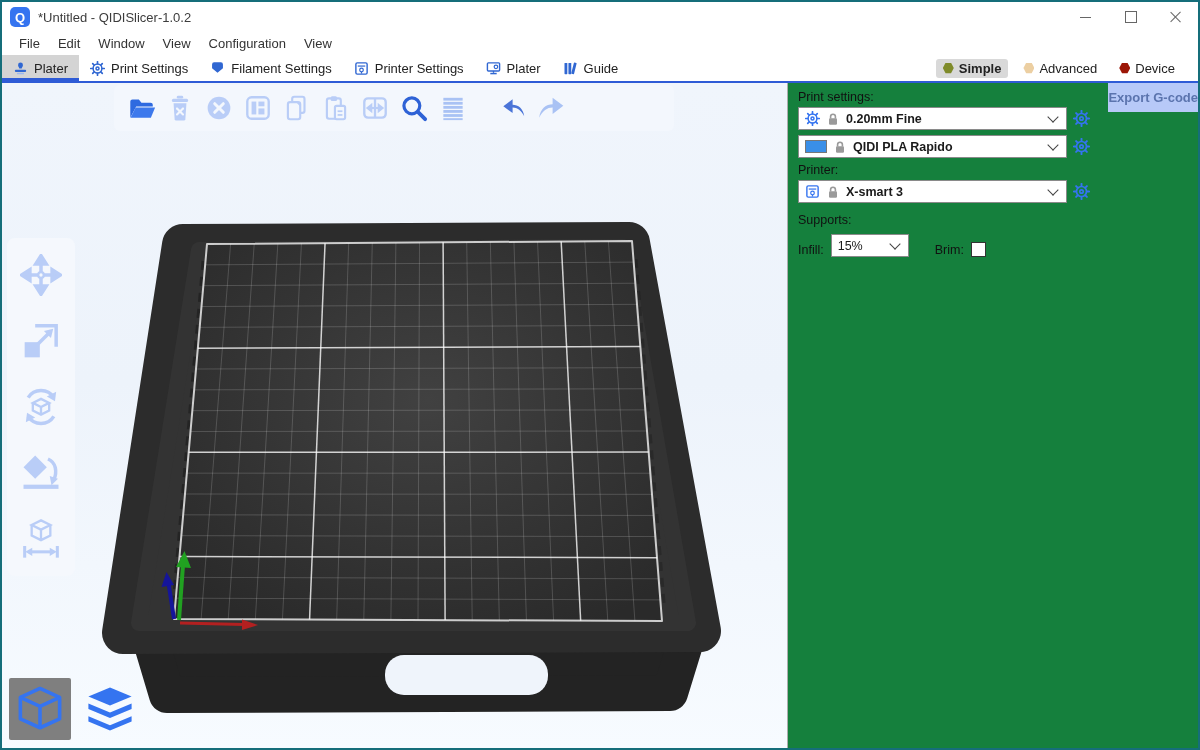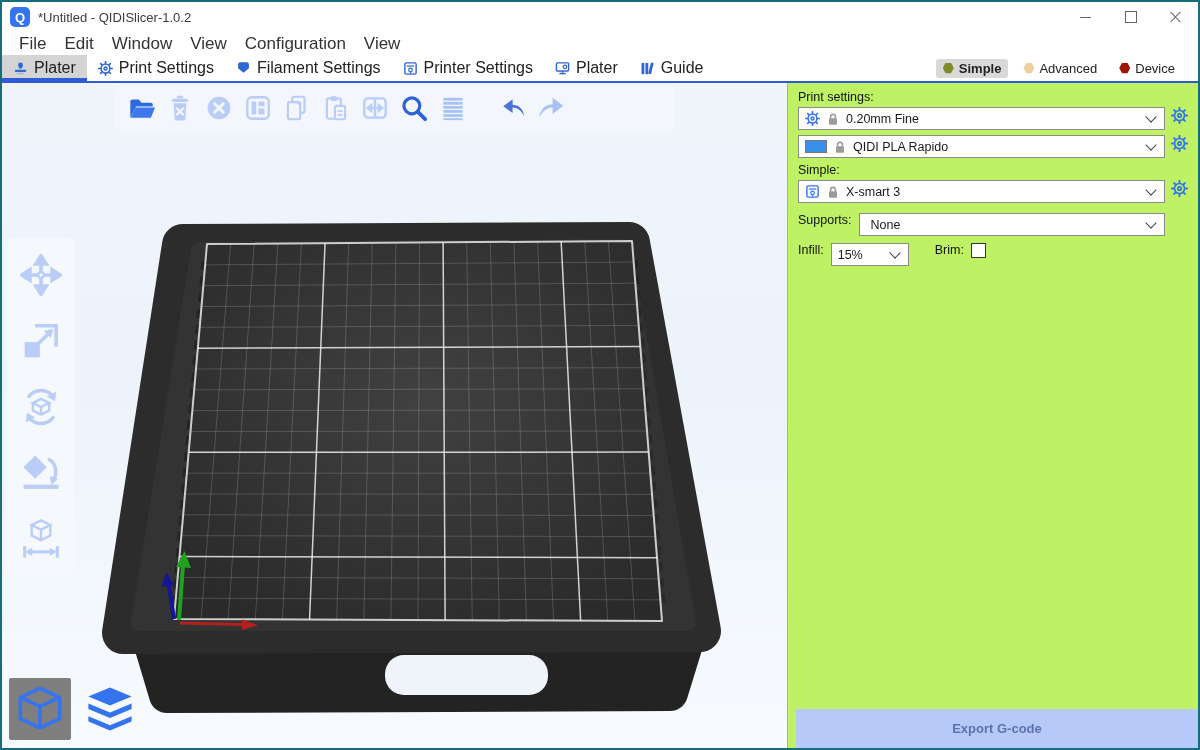--- a/index.html
+++ b/index.html
@@ -14,24 +14,24 @@
   .win-controls{margin-left:auto;display:flex;align-items:center;gap:0;}
   .wbtn{width:45px;height:30px;display:flex;align-items:center;justify-content:center;}
   .glyph-min{width:11px;border-top:1.4px solid #666;}
   .glyph-max{width:10px;height:10px;border:1.2px solid #666;}
   .glyph-close{position:relative;width:12px;height:12px;}
   .glyph-close::before,.glyph-close::after{content:"";position:absolute;left:5px;top:-1px;
     width:1.4px;height:14px;background:#666;}
   .glyph-close::before{transform:rotate(45deg);} .glyph-close::after{transform:rotate(-45deg);}
   
   .menubar{height:23px;display:flex;align-items:center;padding-left:8px;background:#fff;flex:none;}
-  .menu-item{font-size:17px;color:#333;padding:0 9px;}
+  .menu-item{font-size:13px;color:#333;padding:0 9px;}
   
   .tabbar{height:26px;border-bottom:2px solid #2e5bd6;display:flex;align-items:stretch;background:#fff;flex:none;}
-  .tab{display:flex;align-items:center;gap:6px;padding:12px 11px;font-size:16px;color:#222;}
+  .tab{display:flex;align-items:center;gap:6px;padding:12px 11px;font-size:13px;color:#222;}
   .tab.active{background:#d4d4d4;box-shadow:inset 0 -3px 0 #2e5bd6;}
   .ticon{width:15px;height:15px;flex:none;}
   .modes{margin-left:auto;display:flex;align-items:center;gap:8px;padding-right:16px;}
   .mode{display:flex;align-items:center;gap:5px;font-size:13px;color:#222;padding:2px 7px;border-radius:3px;}
   .mode.active{background:#d9d9d9;font-weight:bold;}
   .mode-dot{width:11px;height:11px;clip-path:polygon(25% 3%,75% 3%,100% 50%,75% 97%,25% 97%,0 50%);}
   
   .main{flex:1;display:flex;min-height:0;}
   .viewport{position:relative;width:785px;flex:none;
     background:linear-gradient(180deg,#f0f5fc 0%,#edf3fb 45%,#f7fbff 100%);}
@@ -40,37 +40,37 @@
     border-radius:6px;display:flex;align-items:center;gap:9px;padding:0 12px;box-sizing:border-box;}
   .tbico{width:30px;height:30px;flex:none;}
   .tb-gap{width:26px;}
   .left-toolbar{position:absolute;left:5px;top:155px;width:68px;background:#f5f8fd;border-radius:8px;
     display:flex;flex-direction:column;align-items:center;gap:24px;padding:16px 0;}
   .gico{width:42px;height:42px;}
   .view-toggles{position:absolute;left:7px;bottom:8px;display:flex;gap:8px;}
   .vtbtn{width:62px;height:62px;display:flex;align-items:center;justify-content:center;border-radius:2px;}
   .vtbtn.active{background:#7f7f7f;}
   
-  .sidebar{flex:1;border-left:1px solid #adadad;display:flex;flex-direction:column;background:#bef264;min-width:0;}
+  .sidebar{flex:1;border-left:1px solid #adadad;display:flex;flex-direction:row;background:#15803d;min-width:0;}
   .side-content{padding:5px 10px 0 10px;flex:1;}
   .side-label{font-size:12.5px;color:#111;margin:2px 0 3px 0;}
-  .preset-row{display:flex;gap:6px;margin-bottom:5px;}
+  .preset-row{display:flex;align-items:center;gap:6px;margin-bottom:5px;font-weight:bold;}
   .combo{flex:1;display:flex;align-items:center;gap:7px;border:1px solid #8a8a8a;background:#fff;
     height:23px;padding:0 9px 0 6px;font-size:12.5px;color:#1a1a1a;box-sizing:border-box;}
   .combo .spacer{flex:1;}
   .chev{width:7px;height:7px;border-right:1.5px solid #444;border-bottom:1.5px solid #444;
     transform:rotate(45deg);margin-top:-3px;flex:none;}
   .cicon{width:15px;height:15px;flex:none;color:#3574f0;}
   .licon{width:12px;height:14px;flex:none;}
   .gear-btn{width:17px;height:17px;color:#3574f0;flex:none;}
   .swatch{width:22px;height:13px;border:1px solid #777;box-sizing:border-box;flex:none;}
-  .opt-row{display:flex;align-items:flex-start;margin:7px 0 0 0;font-size:12.5px;color:#111;}
+  .opt-row{display:flex;align-items:flex-end;margin:7px 0 0 0;font-size:12.5px;color:#111;}
   .opt-row .lbl{margin-right:7px;}
   .checkbox{width:15px;height:15px;border:1.3px solid #333;background:#fff;box-sizing:border-box;}
-  .export-btn{height:39px;background:#b7c9f8;color:#5b74ae;font-weight:bold;font-size:13px;
+  .export-btn{height:29px;background:#b7c9f8;color:#5b74ae;font-weight:bold;font-size:13px;
     display:flex;align-items:center;justify-content:center;flex:none;margin-left:8px;}
 </style>
 </head>
 <body>
 
 <svg width="0" height="0" style="position:absolute">
   <defs>
     <symbol id="i-gear" viewBox="0 0 16 16">
       <g fill="none" stroke="currentColor" stroke-width="1.6">
         <circle cx="8" cy="8" r="4.7"></circle>
@@ -421,45 +421,40 @@
               </svg>
             <span>QIDI PLA Rapido</span>
             <span class="spacer"></span>
               <span class="chev"></span>
           </div>
           <svg class="gear-btn" viewBox="0 0 16 16">
               <use href="#i-gear"></use>
             </svg>
         </div>
 
-        <div class="side-label">Simple:</div>
+        <div class="side-label">Printer:</div>
         <div class="preset-row">
           <div class="combo">
             <svg class="cicon" viewBox="0 0 16 16">
                 <use href="#i-printer"></use>
               </svg>
             <svg class="licon" viewBox="0 0 12 14">
                 <use href="#i-lock"></use>
               </svg>
             <span>X-smart 3</span>
             <span class="spacer"></span>
               <span class="chev"></span>
           </div>
           <svg class="gear-btn" viewBox="0 0 16 16">
               <use href="#i-gear"></use>
             </svg>
         </div>
 
         <div class="opt-row" style="margin-top:10px">
           <span class="lbl">Supports:</span>
-          <div class="combo" style="margin-right:23px">
-            <span style="margin-left:5px">None</span>
-            <span class="spacer"></span>
-              <span class="chev"></span>
-          </div>
         </div>
 
         <div class="opt-row">
           <span class="lbl">Infill:</span>
           <div class="combo" style="flex:none;width:78px">
             <span>15%</span>
             <span class="spacer"></span>
               <span class="chev"></span>
           </div>
           <span class="lbl" style="margin-left:26px">Brim:</span>

